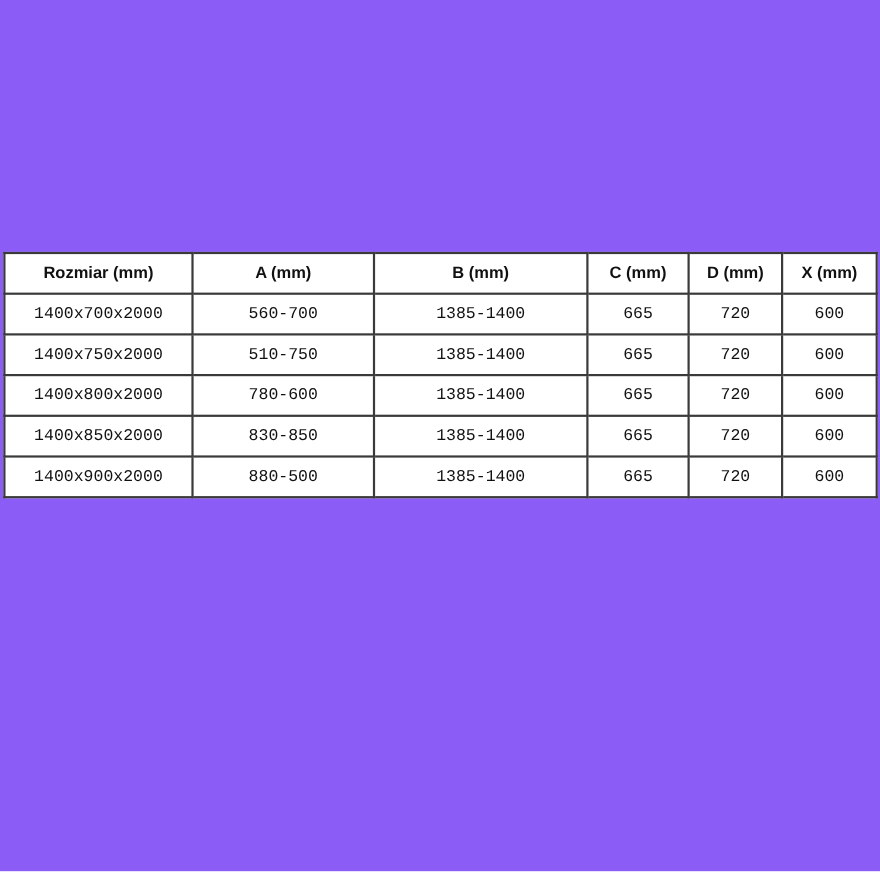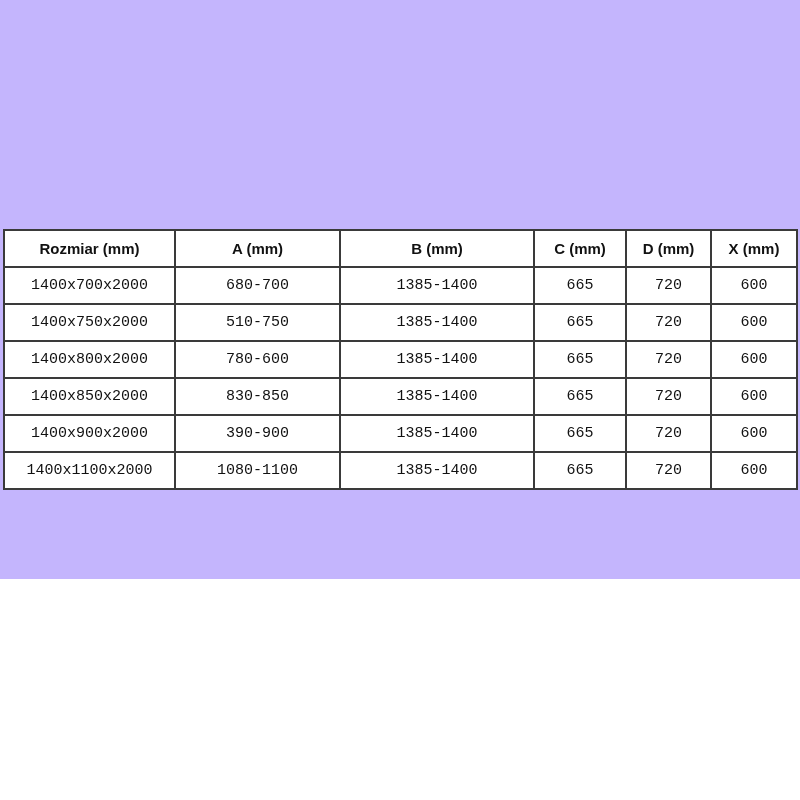--- a/index.html
+++ b/index.html
@@ -6,22 +6,22 @@
     margin: 0;
     padding: 0;
     background: #ffffff;
     width: 800px;
     height: 800px;
     font-family: "Liberation Sans", sans-serif;
   }
   .page {
     position: relative;
     width: 800px;
-    height: 579px;
-    background: #c4b5fd;
+    height: 792px;
+    background: #8b5cf6;
     overflow: hidden;
   }
   table.spec-table {
     position: absolute;
     left: 3px;
     top: 229px;
     width: 793px;
     border-collapse: collapse;
     table-layout: fixed;
     background: #ffffff;
@@ -71,21 +71,21 @@
         <th>A (mm)</th>
         <th>B (mm)</th>
         <th>C (mm)</th>
         <th>D (mm)</th>
         <th>X (mm)</th>
       </tr>
     </thead>
     <tbody>
       <tr>
         <td>1400x700x2000</td>
-        <td>680-700</td>
+        <td>560-700</td>
         <td>1385-1400</td>
         <td>665</td>
         <td>720</td>
         <td>600</td>
       </tr>
       <tr>
         <td>1400x750x2000</td>
         <td>510-750</td>
         <td>1385-1400</td>
         <td>665</td>
@@ -103,29 +103,21 @@
       <tr>
         <td>1400x850x2000</td>
         <td>830-850</td>
         <td>1385-1400</td>
         <td>665</td>
         <td>720</td>
         <td>600</td>
       </tr>
       <tr>
         <td>1400x900x2000</td>
-        <td>390-900</td>
-        <td>1385-1400</td>
-        <td>665</td>
-        <td>720</td>
-        <td>600</td>
-      </tr>
-      <tr>
-        <td>1400x1100x2000</td>
-        <td>1080-1100</td>
+        <td>880-500</td>
         <td>1385-1400</td>
         <td>665</td>
         <td>720</td>
         <td>600</td>
       </tr>
     </tbody>
   </table>
 </div>
 
 </body></html>

